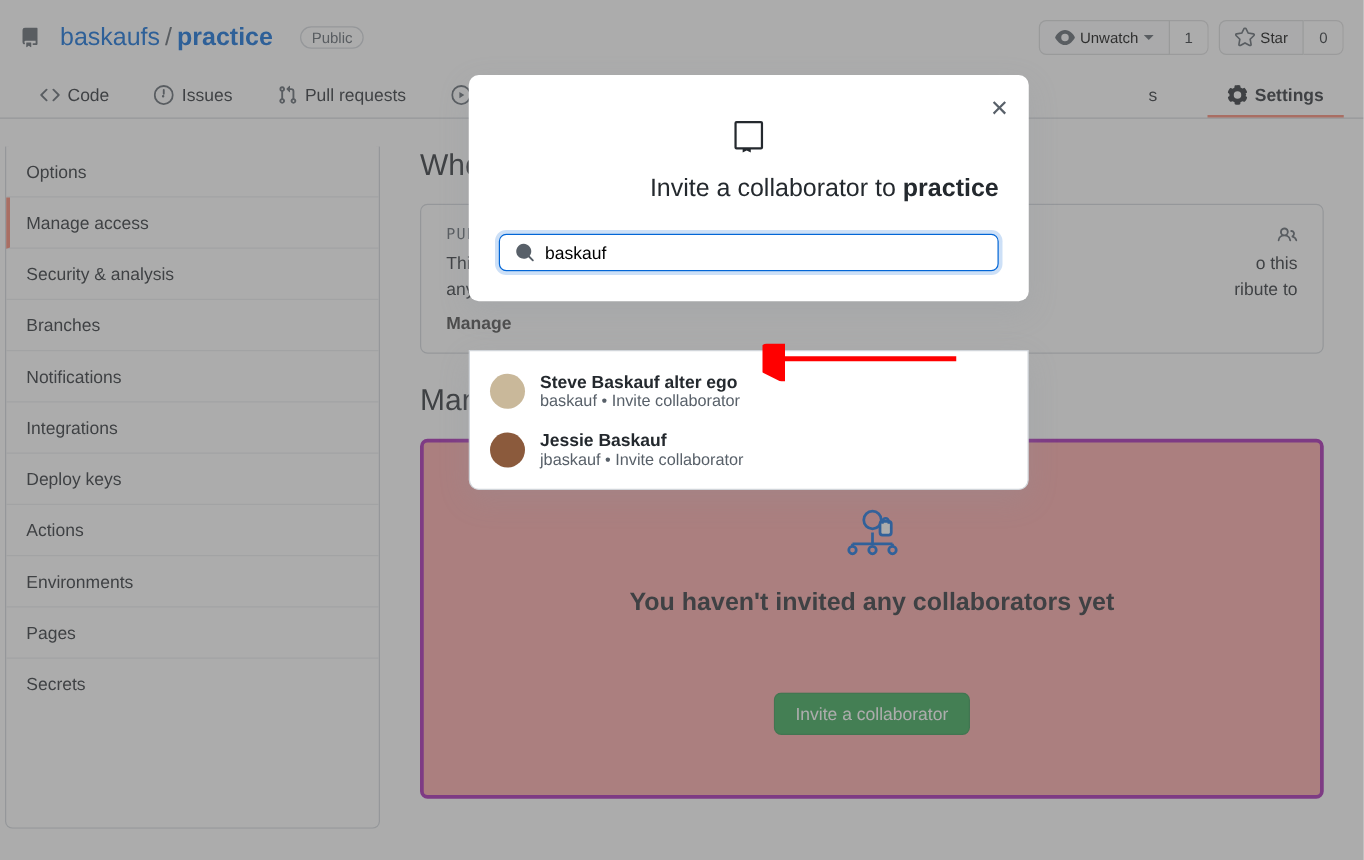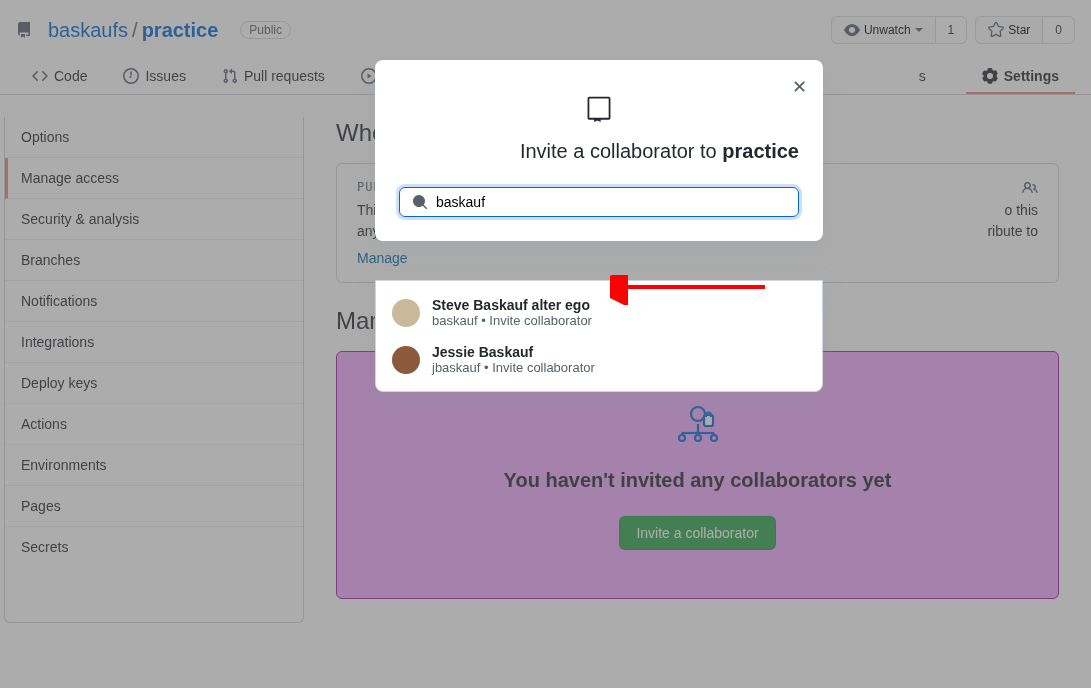--- a/index.html
+++ b/index.html
@@ -30,27 +30,27 @@
     .sidebar-item:last-child { border-bottom: none; }
     .sidebar-item.selected { border-left: 3px solid #f9826c; padding-left: 13px; font-weight: 400; }
     
     .main { flex: 1; padding: 24px 32px; }
     .main h2 { font-size: 24px; font-weight: 400; margin-bottom: 16px; }
     .main h2.section { margin-top: 24px; }
     
     .access-box { border: 1px solid #d1d5da; border-radius: 6px; padding: 16px 20px; background: #fff; position: relative; }
     .access-label { font-family: SFMono-Regular, Consolas, monospace; font-size: 12px; letter-spacing: 1px; color: #586069; margin-bottom: 6px; }
     .access-desc { font-size: 14px; color: #24292e; line-height: 1.5; }
-    .access-link { color: #0369a1; text-decoration: none; display: inline-block; margin-top: 8px; }
+    .access-link { color: #404040; text-decoration: none; display: inline-block; margin-top: 8px; font-weight: bold; }
     .people-icon { position: absolute; right: 20px; top: 16px; }
     
-    .manage-box { border: 1px solid #a21caf; border-radius: 6px; padding: 48px 20px; text-align: center; background: #f0abfc; }
+    .manage-box { border: 3px solid #a21caf; border-radius: 6px; padding: 48px 20px; text-align: center; background: #fca5a5; }
     .empty-icon { margin: 0 auto 16px; }
     .manage-box h3 { font-size: 20px; font-weight: 600; margin-bottom: 24px; }
-    .btn-primary { background: #2ea44f; color: #fff; border: 1px solid rgba(27,31,35,0.15); padding: 8px 16px; border-radius: 6px; font-size: 14px; font-weight: 500; cursor: pointer; }
+    .btn-primary { background: #2ea44f; color: #fff; border: 1px solid rgba(27,31,35,0.15); padding: 8px 16px; border-radius: 6px; font-size: 14px; font-weight: 500; cursor: pointer; margin-top: 36px; }
     
     .overlay { position: absolute; inset: 0; background: rgba(90,90,90,0.5); }
     
     .modal { position: absolute; left: 375px; top: 60px; width: 448px; background: #fff; border-radius: 8px; box-shadow: 0 8px 24px rgba(140,149,159,0.2); padding: 24px; }
     .modal-close { position: absolute; right: 16px; top: 16px; background: none; border: none; font-size: 18px; color: #586069; cursor: pointer; }
     .modal-icon { display: block; margin: 10px auto 16px; }
     .modal-title { text-align: right; font-size: 20px; font-weight: 400; margin-bottom: 24px; }
     .modal-title strong { font-weight: 600; }
     .search-wrap { position: relative; border: 1px solid #0366d6; border-radius: 6px; box-shadow: 0 0 0 3px rgba(3,102,214,0.2); display: flex; align-items: center; padding: 6px 12px; }
     .search-wrap input { border: none; outline: none; flex: 1; font-size: 14px; margin-left: 8px; }

